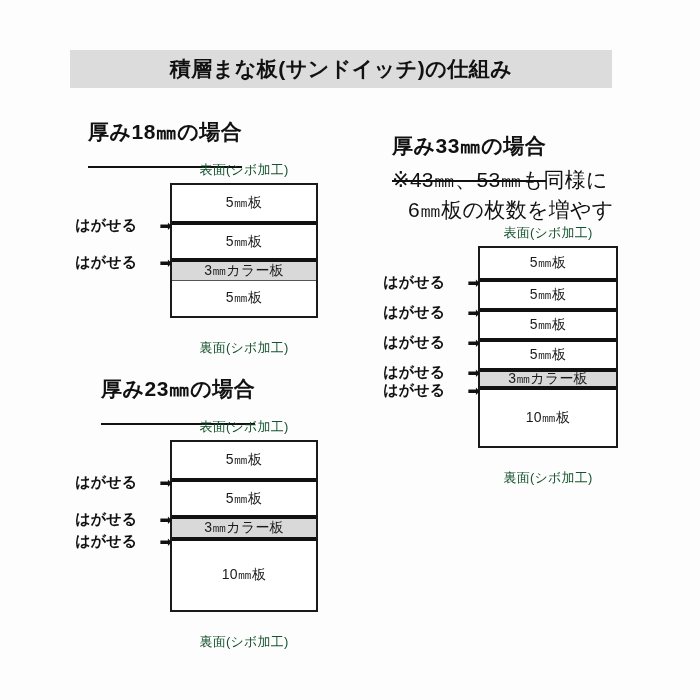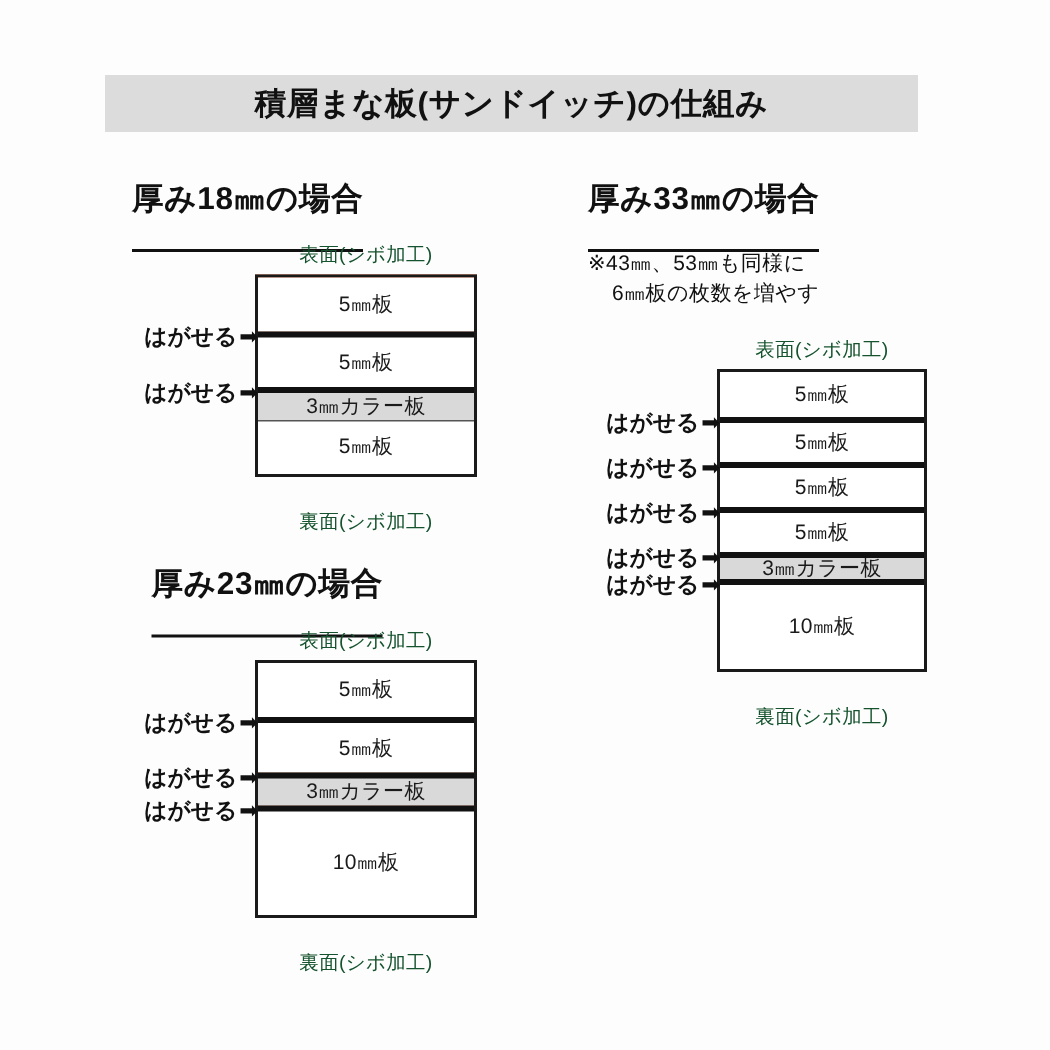--- a/index.html
+++ b/index.html
@@ -44,28 +44,28 @@
     font-size: 21px;
     font-weight: bold;
     color: #111;
     white-space: nowrap;
     padding-bottom: 20px;
     border-bottom: 2.5px solid #111;
     letter-spacing: 0.5px;
   }
   #heading-18 { left: 88px;  top: 118px; }
   #heading-23 { left: 101px;  top: 375px; }
-  #heading-33 { left: 392px; top: 118px; }
+  #heading-33 { left: 392px; top: 132px; }
 
   
   .note {
     position: absolute;
     left: 392px;
     top: 165px;
-    font-size: 14px;
+    font-size: 21px;
     line-height: 1.45;
     color: #111;
     white-space: nowrap;
     letter-spacing: 0.3px;
   }
   .note .note-line-2 { padding-left: 16px; display: block; }
 
   
   .stack-wrap { position: absolute; }
   #stack-18 { left: 170px; top: 160px; width: 148px; }
@@ -78,21 +78,21 @@
     color: #14532d;
     letter-spacing: 0.2px;
     white-space: nowrap;
     line-height: 1.6;
   }
   .face-label.top    { margin-bottom: 2px; }
   .face-label.bottom { margin-top: 20px; }
 
   .stack-box {
     border: 2px solid #1a1a1a;
-    background: #c2410c;
+    background: #c4b5fd;
     box-sizing: border-box;
     position: relative;
   }
 
   .layer {
     display: flex;
     align-items: center;
     justify-content: center;
     box-sizing: border-box;
     background: #ffffff;
@@ -111,20 +111,21 @@
 
   
   .peel-label {
     position: absolute;
     display: flex;
     align-items: center;
     white-space: nowrap;
     transform: translateY(-50%);
     right: 100%;
     padding-right: 0px;
+    gap: 21px;
   }
   .peel-label .peel-text {
     font-size: 15px;
     font-weight: bold;
     color: #111;
     letter-spacing: 0.2px;
   }
   .peel-label .peel-arrow {
     font-size: 15px;
     line-height: 1;

